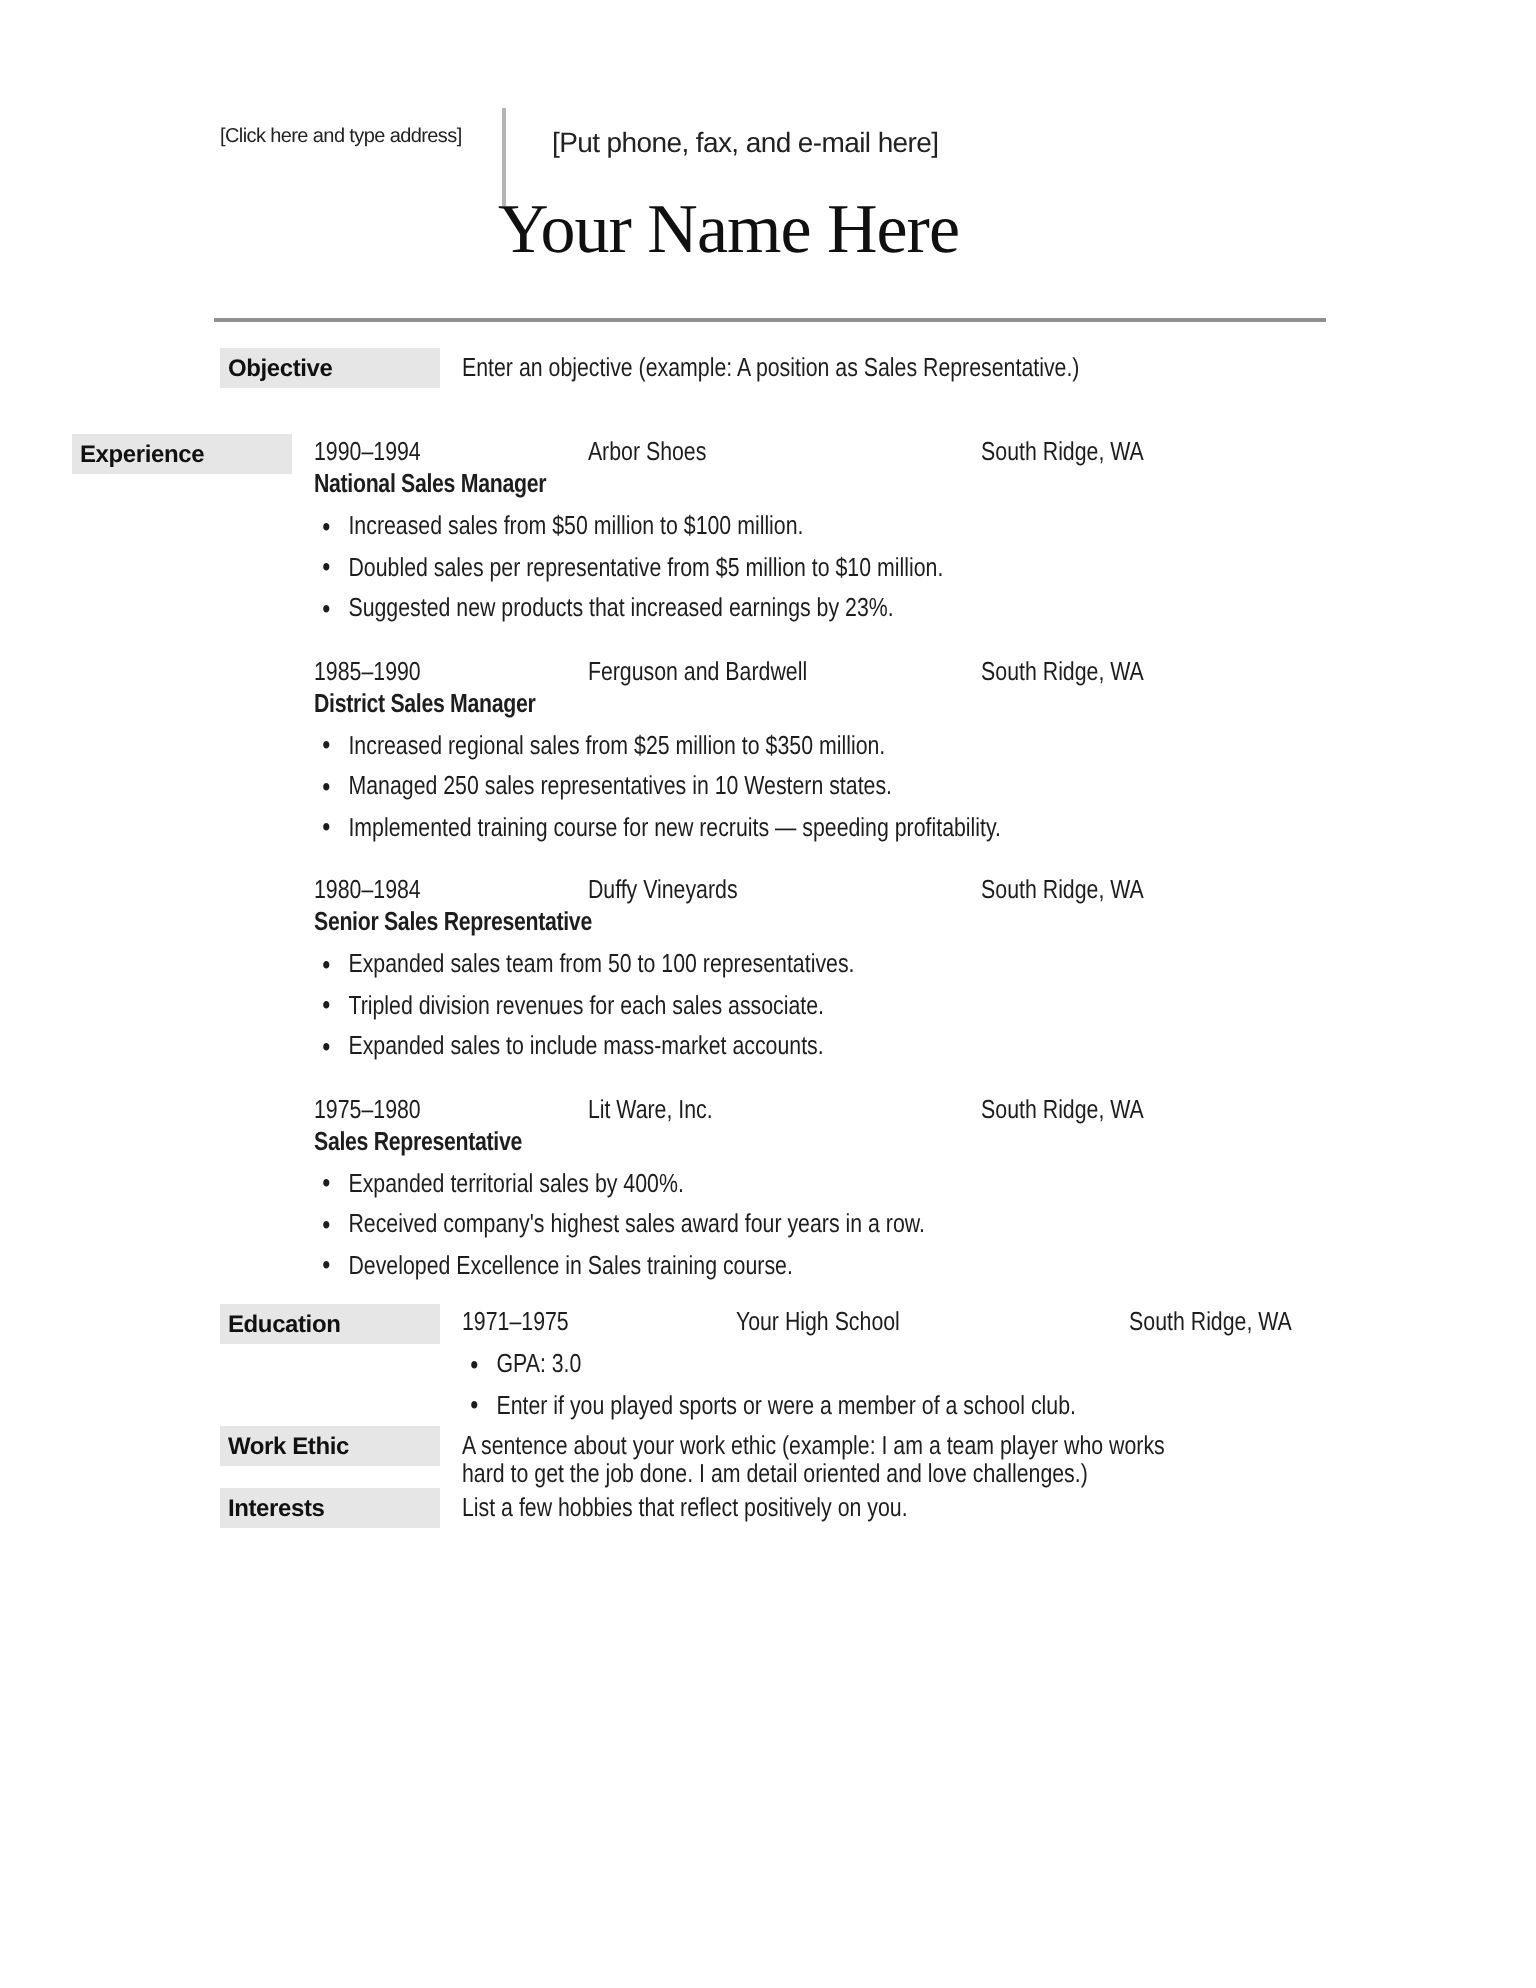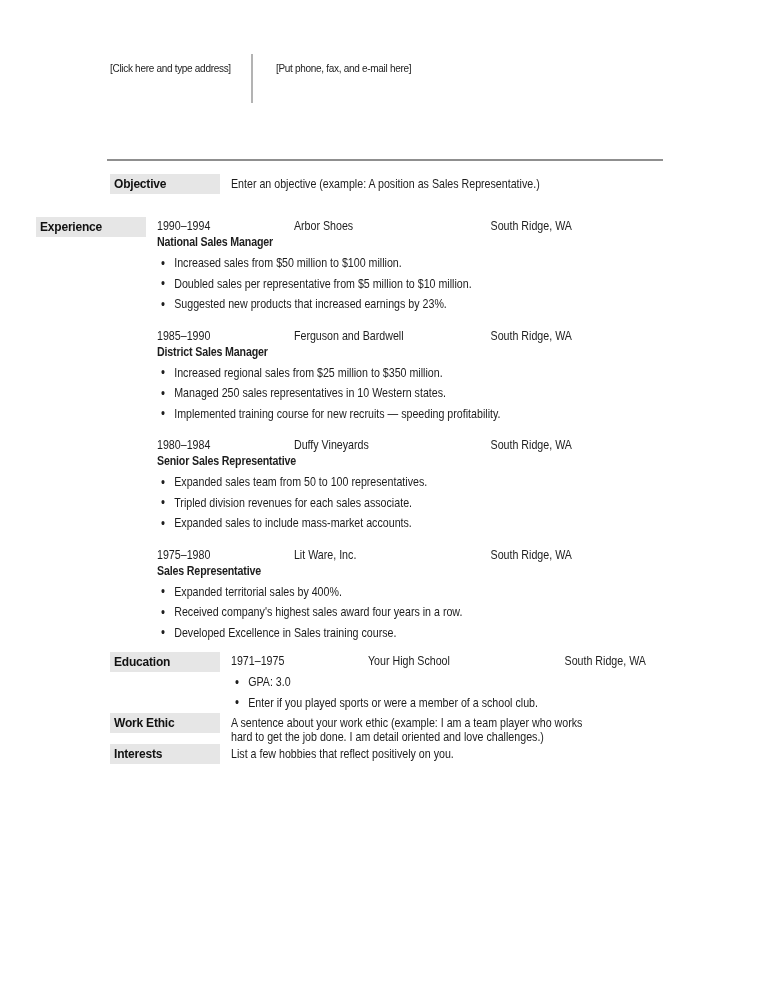--- a/index.html
+++ b/index.html
@@ -12,21 +12,21 @@
   .address-ph {
     position:absolute; left:110px; top:63px; width:140px;
     font-size:10px; letter-spacing:-0.3px; color:#222;
   }
   .header-divider {
     position:absolute; left:251px; top:54px; width:2px; height:49px;
     background:#b3b3b3;
   }
   .contact-ph {
     position:absolute; left:276px; top:63px;
-    font-size:10px; letter-spacing:-0.3px; color:#222;
+    font-size:14px; letter-spacing:-0.3px; color:#222;
   }
   .name {
     position:absolute; left:249px; top:96px;
     font-family:"Liberation Serif", serif; font-size:35px; line-height:38px;
     letter-spacing:-0.5px; color:#101010; white-space:nowrap;
   }
   .rule {
     position:absolute; left:107px; top:159px; width:556px; height:2px;
     background:#8f8f8f;
   }
@@ -65,20 +65,21 @@
   .multiline { line-height:14px; margin-top:3px; max-width:455px; white-space:normal; }
 </style>
 </head>
 <body>
 
 <div class="page">
 
   <div class="address-ph">[Click here and type address]</div>
   <div class="header-divider"></div>
   <div class="contact-ph">[Put phone, fax, and e-mail here]</div>
+  <div class="name">Your Name Here</div>
   <div class="rule"></div>
 
   <div class="content">
 
     <div class="row row-objective">
       <div class="label-col">
         <div class="label-box">Objective</div>
       </div>
       <div class="body-col">Enter an objective (example: A position as Sales Representative.)</div>
     </div>

